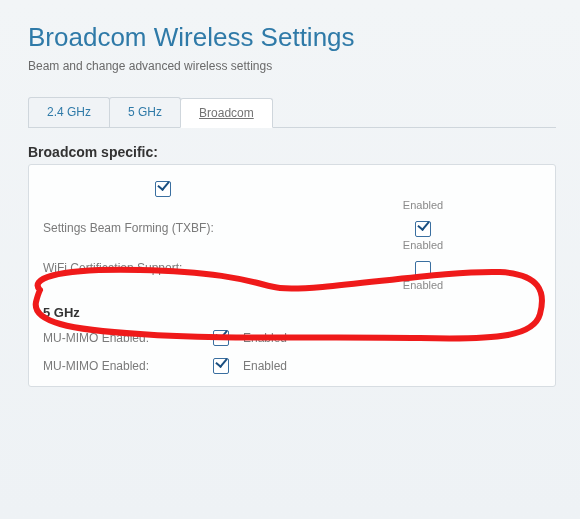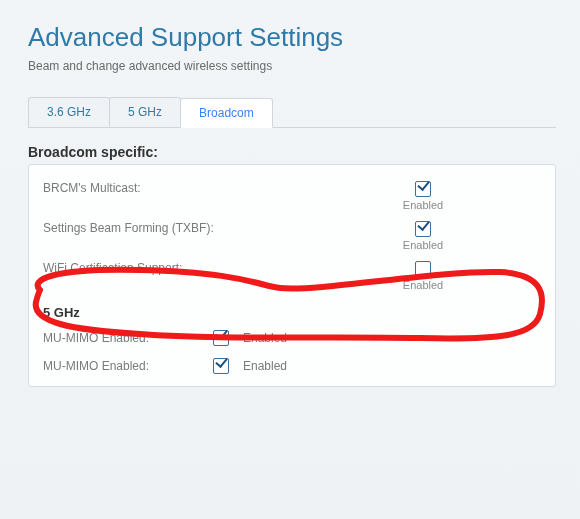--- a/index.html
+++ b/index.html
@@ -36,24 +36,25 @@
     margin-right:-1px;
     border-radius:3px 3px 0 0;
     background:#f0f3f6;
     color:#2f7aa8;
     cursor:pointer;
     position:relative;
     top:0;
   }
   .tab.active{
     background:#fff;
-    color:#3b82f6;
+    color:#737373;
     z-index:2;
     border-bottom:1px solid #fff;
     top:1px;
+    text-decoration:underline;
   }
   .section-title{
     font-size:14px;
     font-weight:bold;
     color:#333;
     margin:16px 0 4px 0;
   }
   .panel{
     width:526px;
     border:1px solid #d7dde2;
@@ -113,35 +114,34 @@
   
   .annot{
     position:absolute;
     pointer-events:none;
     z-index:50;
   }
 </style>
 </head>
 <body>
 
-<h1>Advanced Support Settings</h1>
+<h1>Broadcom Wireless Settings</h1>
 <div class="subtitle">Beam and change advanced wireless settings</div>
 
 <div class="tabs">
-  <div class="tab">3.6 GHz</div>
+  <div class="tab">2.4 GHz</div>
   <div class="tab">5 GHz</div>
   <div class="tab active">Broadcom</div>
 </div>
 
 <div class="section-title">Broadcom specific:</div>
 
 <div class="panel">
 
   <div class="row">
-    <div class="label">BRCM's Multicast:</div>
     <div class="control"><span class="cbx checked"></span></div>
   </div>
   <div class="enabled-text"><span>Enabled</span></div>
 
   <div class="row">
     <div class="label">Settings Beam Forming (TXBF):</div>
     <div class="control"><span class="cbx checked"></span></div>
   </div>
   <div class="enabled-text"><span>Enabled</span></div>
 

